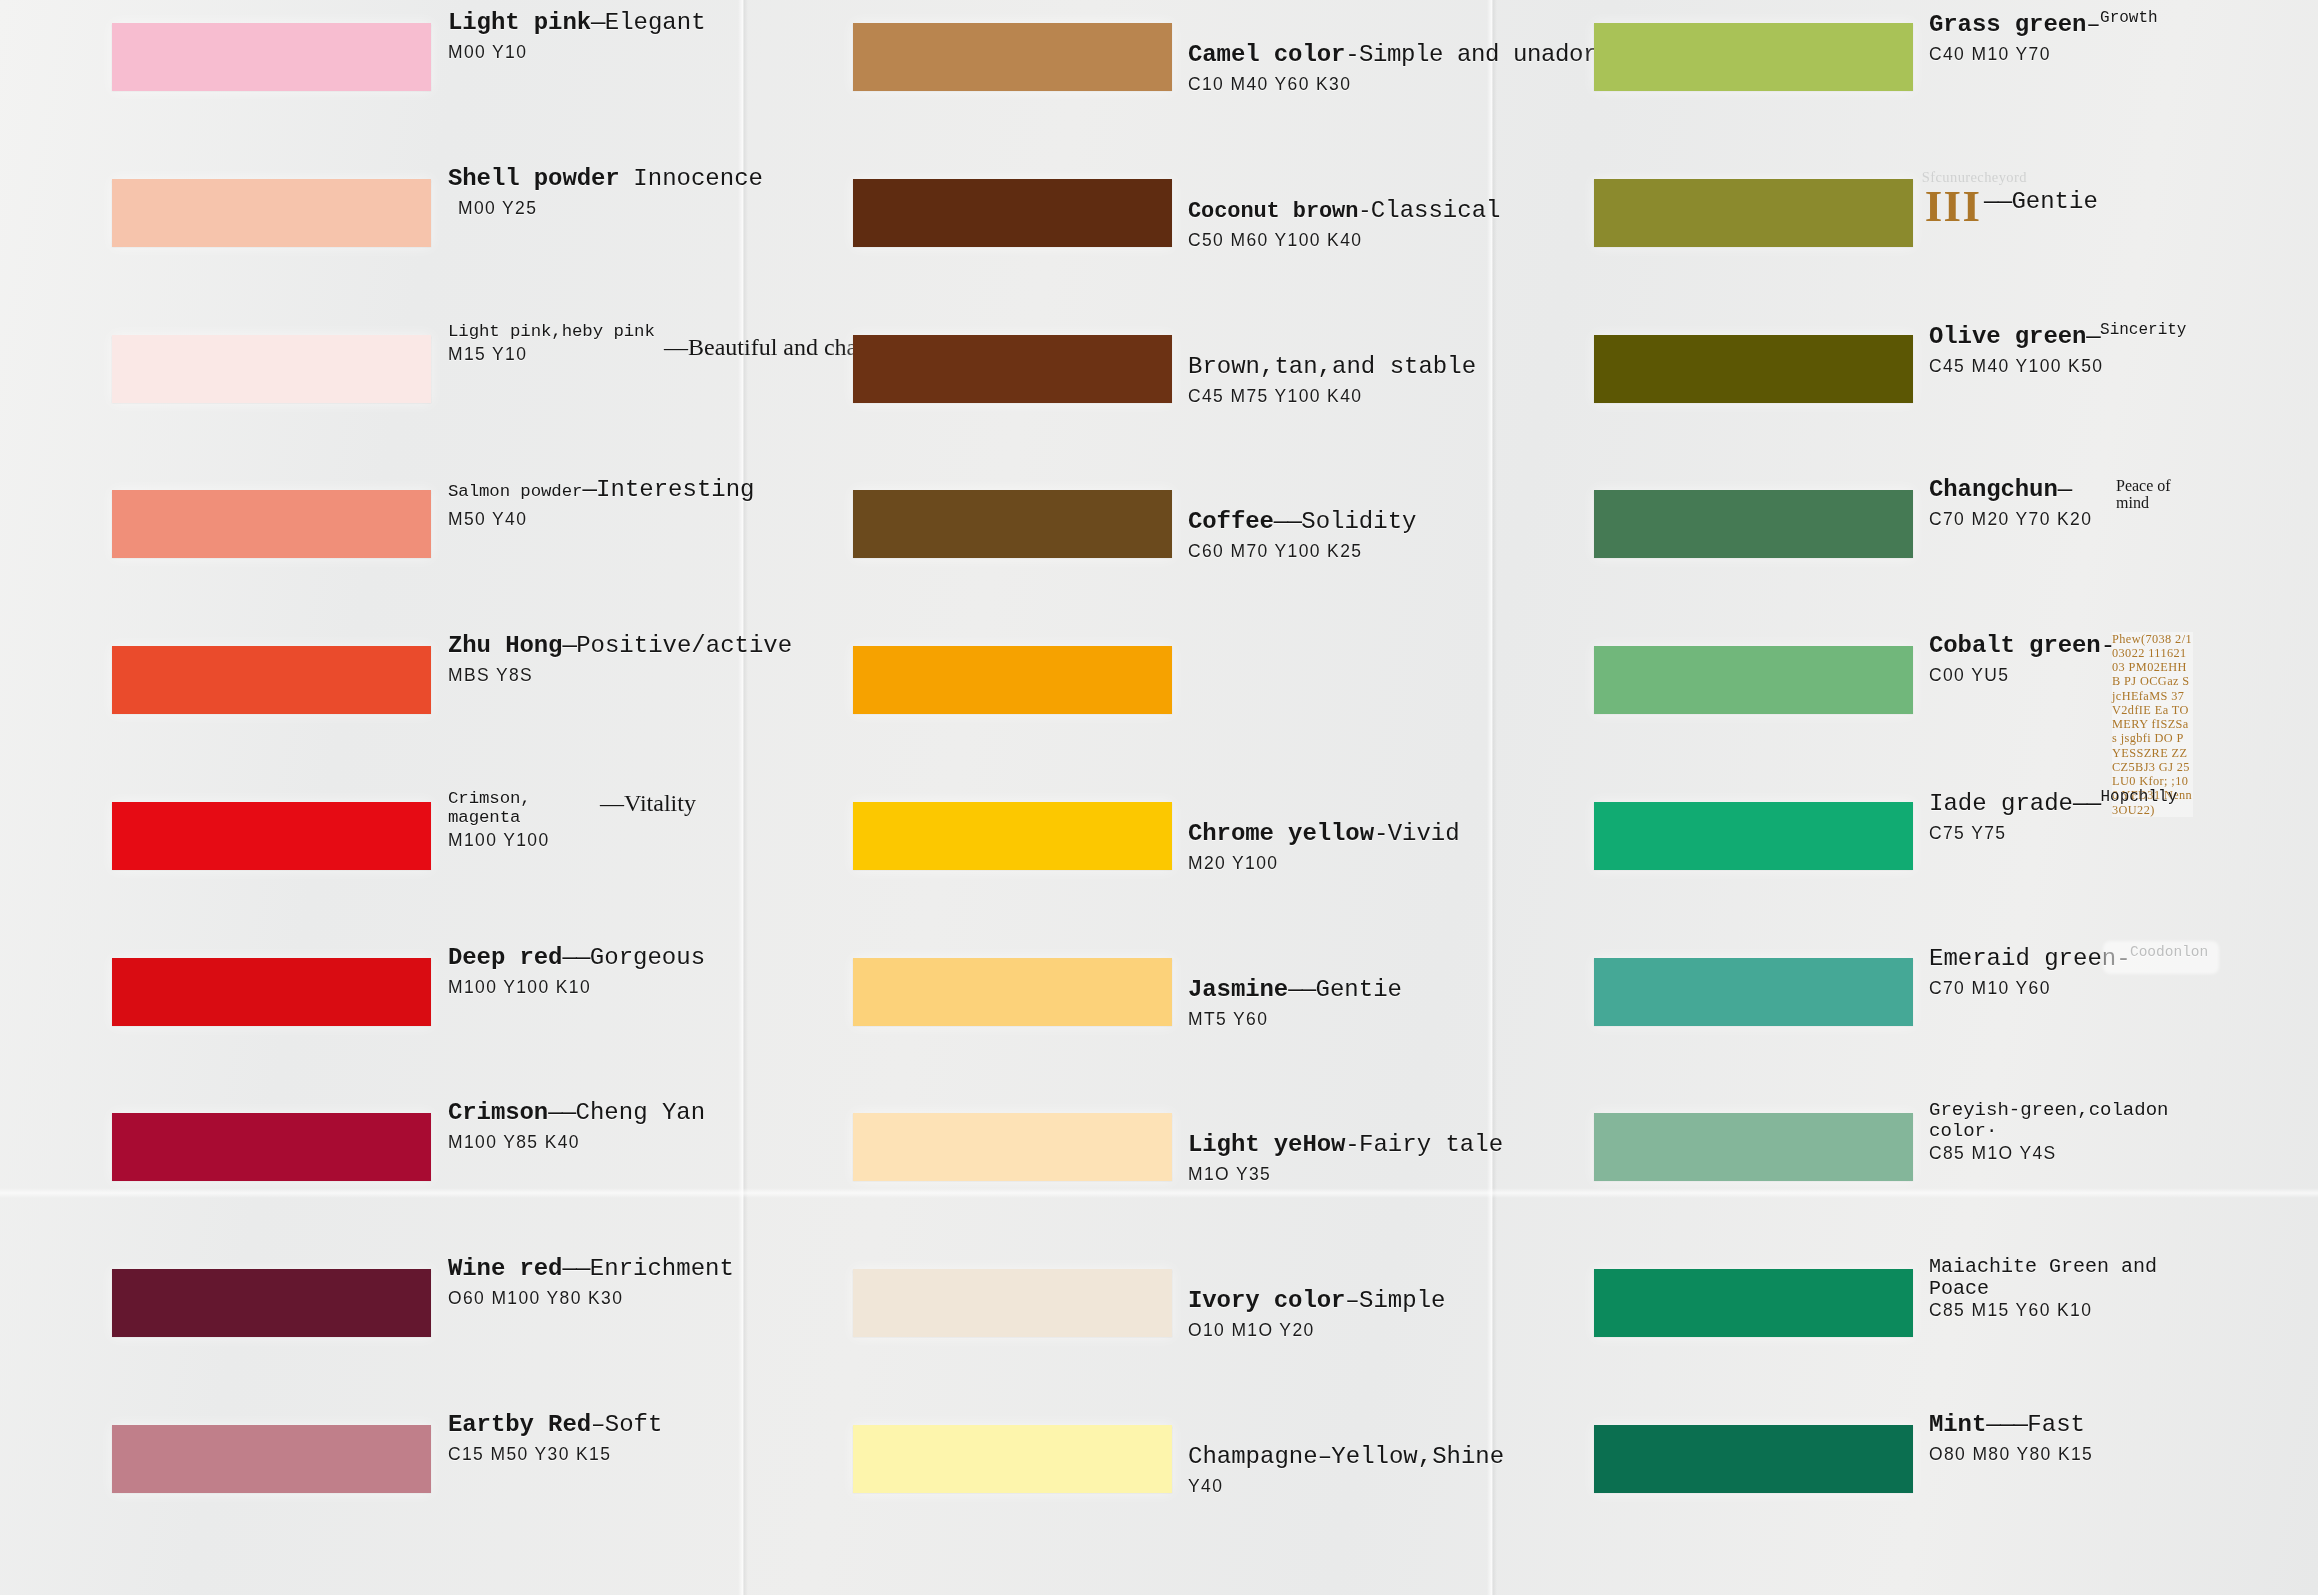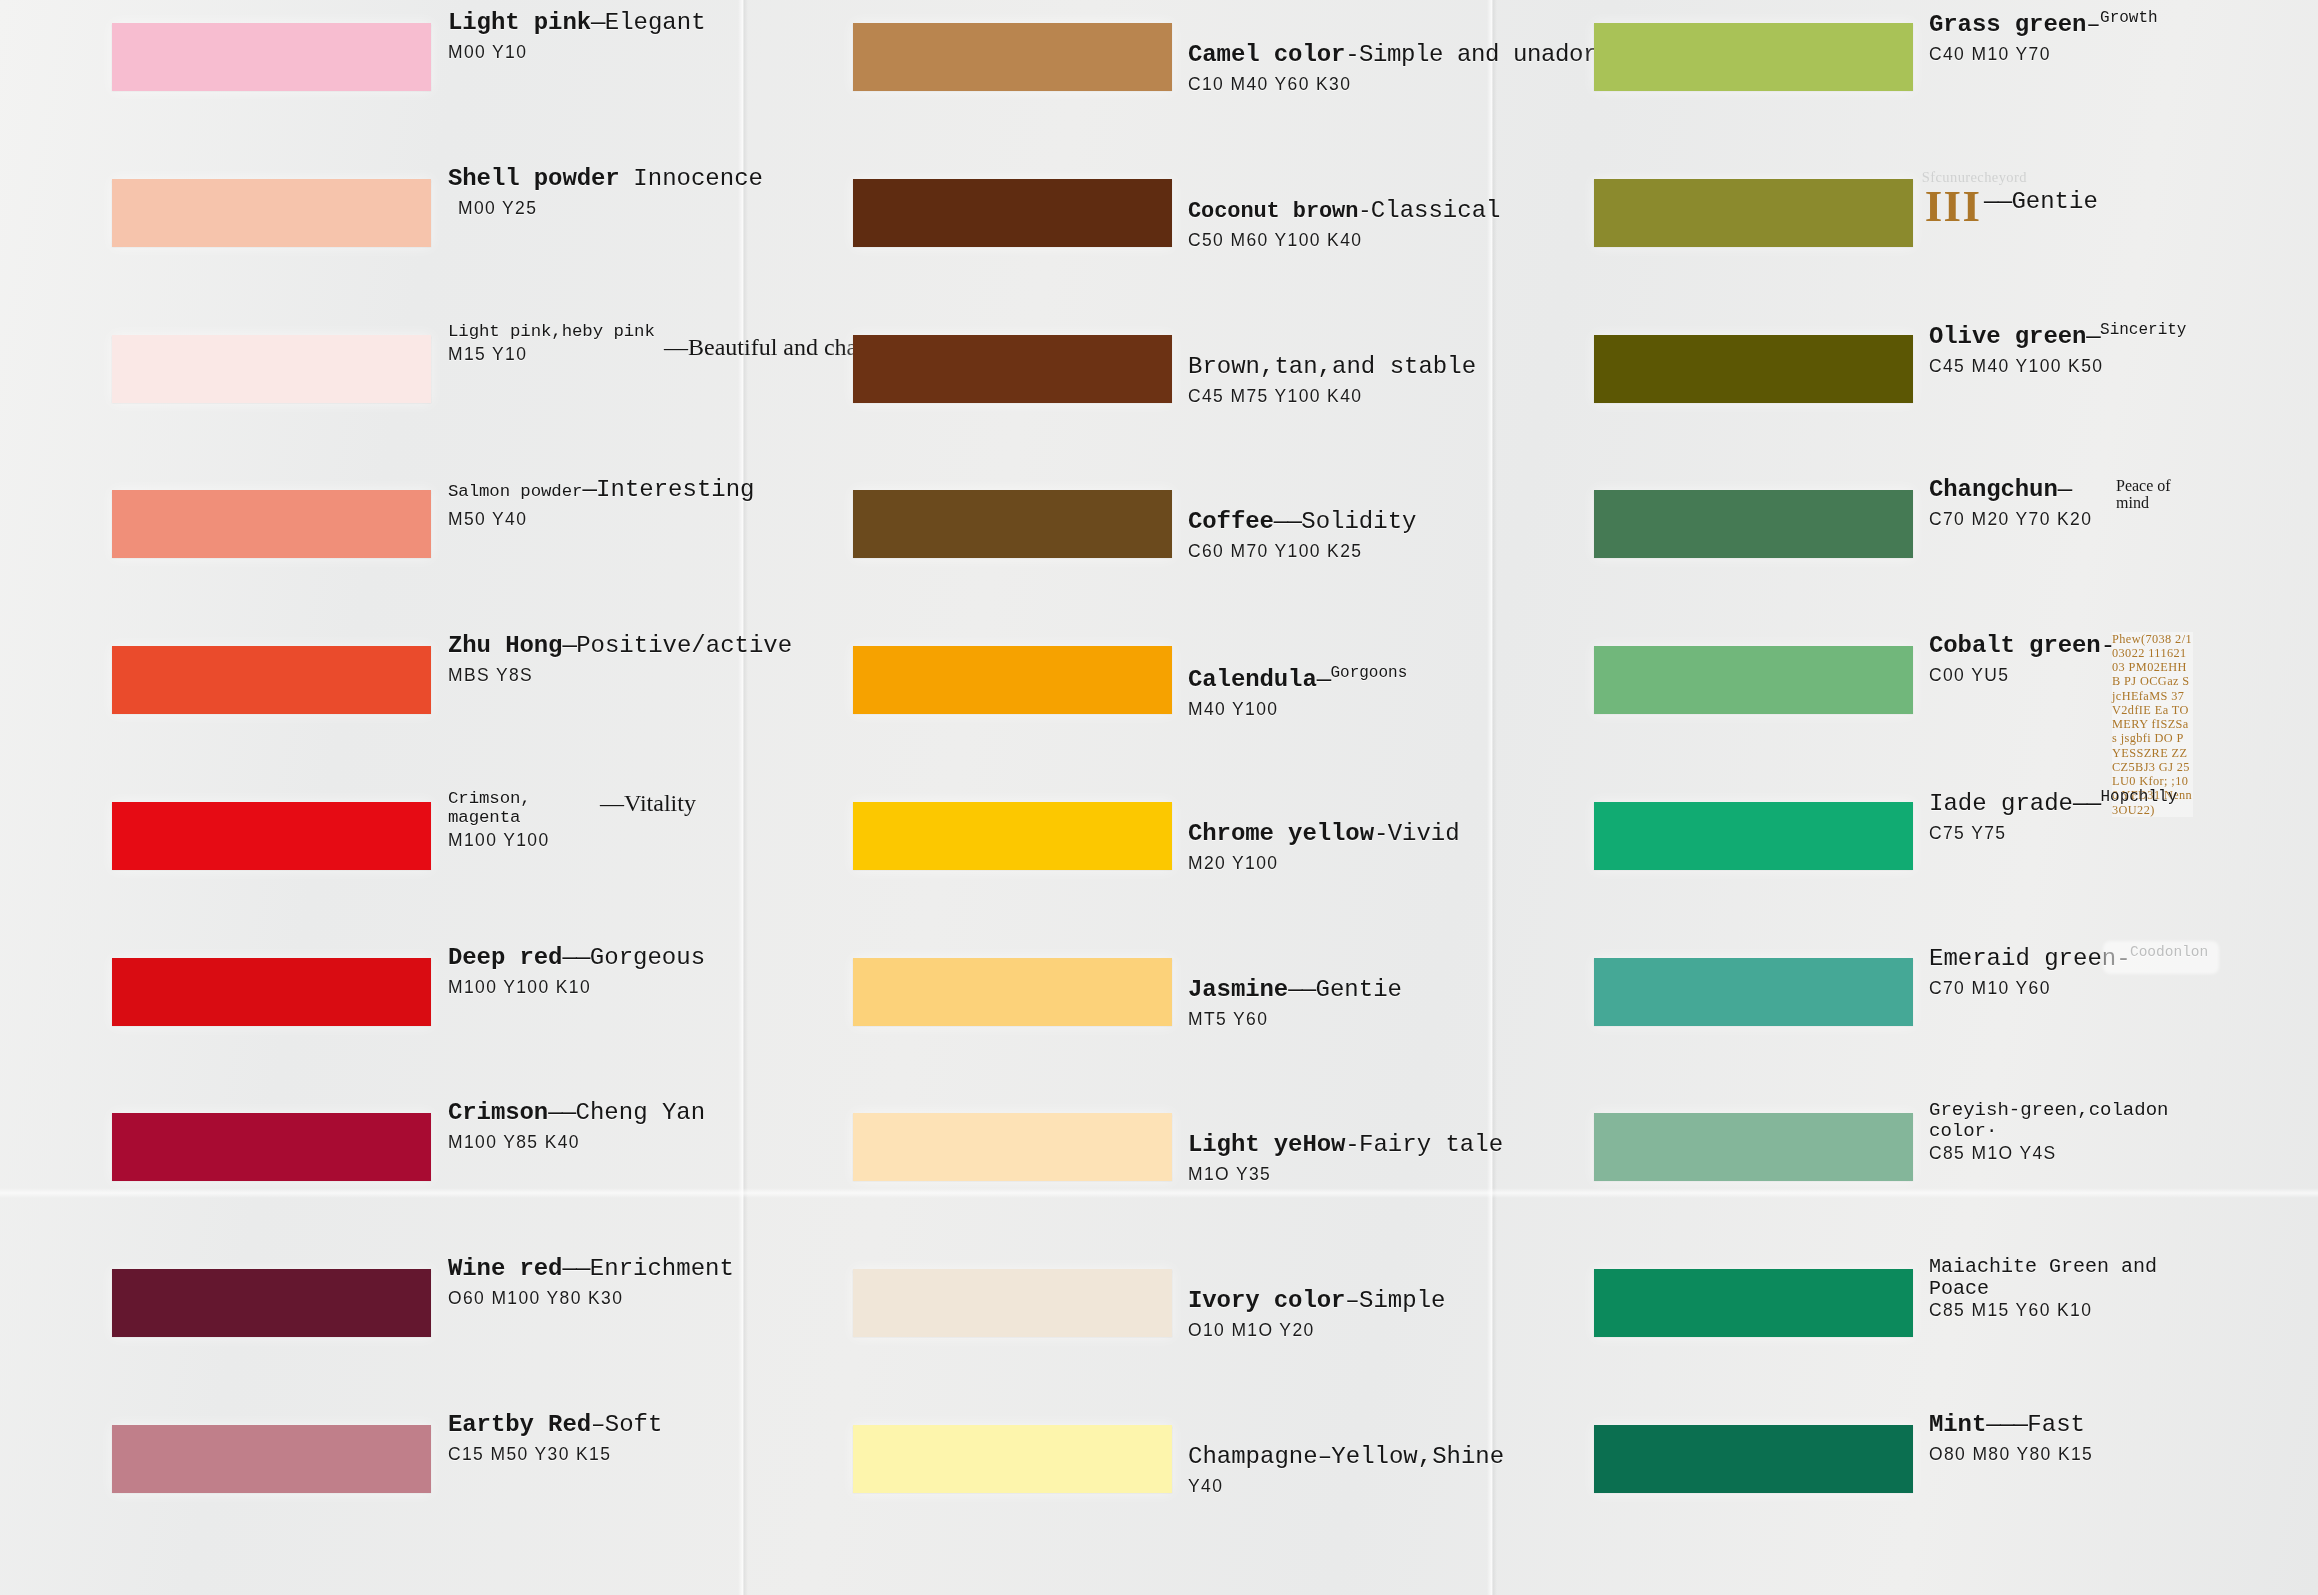--- a/index.html
+++ b/index.html
@@ -223,24 +223,20 @@
     <div class="entry" style="top:467px">
       <div class="swatch" style="background: rgb(107, 74, 29);"></div>
       <div class="meta">
         <span class="nameline"><span class="nm">Coffee</span><span class="dash">——</span><span class="mn">Solidity</span></span>
         <span class="code">C60  M70  Y100  K25</span>
       </div>
     </div>
 
     <div class="entry" style="top:623px">
       <div class="swatch" style="background: rgb(246, 162, 0);"></div>
-      <div class="meta">
-        <span class="nameline sup"><span class="nm">Calendula</span><span class="dash">—</span><span class="mn">Gorgoons</span></span>
-        <span class="code">M40  Y100</span>
-      </div>
     </div>
 
     <div class="entry" style="top:779px">
       <div class="swatch" style="background: rgb(252, 200, 0);"></div>
       <div class="meta">
         <span class="nameline"><span class="nm">Chrome yellow</span><span class="dash">-</span><span class="mn">Vivid</span></span>
         <span class="code">M20  Y100</span>
       </div>
     </div>
 

